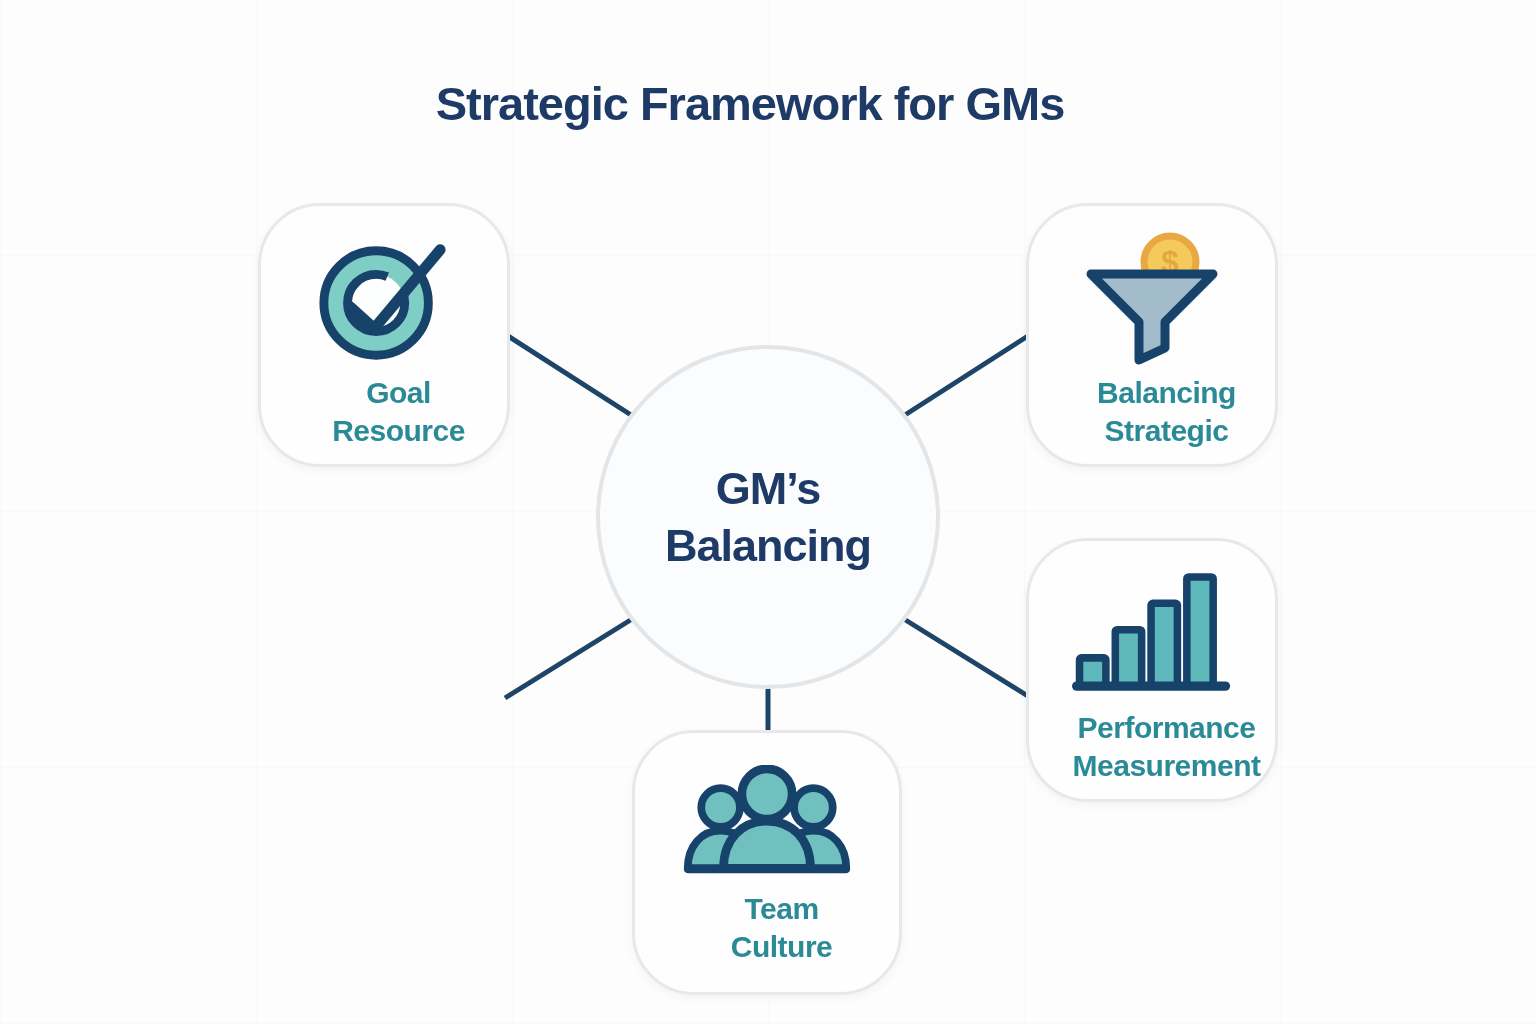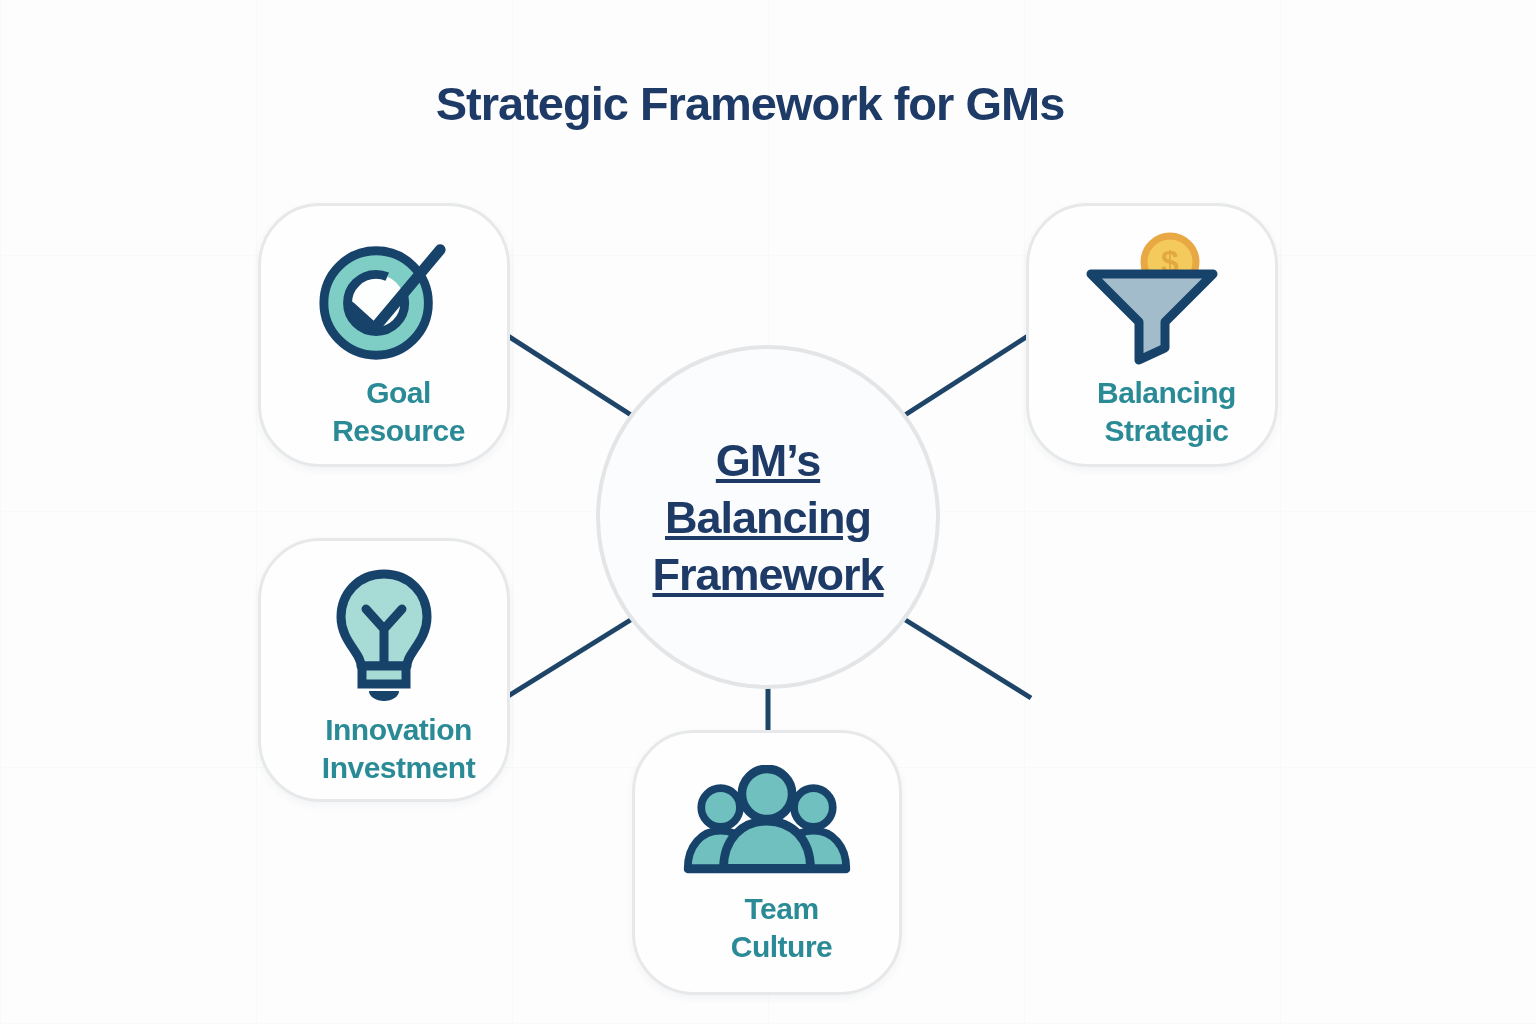--- a/index.html
+++ b/index.html
@@ -33,21 +33,21 @@
   .center-circle{
     position:absolute;z-index:2;left:596px;top:345px;width:344px;height:344px;
     box-sizing:border-box;border-radius:50%;
     background:#fbfcfd;border:4px solid #e3e5e7;
     display:flex;align-items:center;justify-content:center;
   }
   .center-text{
     text-align:center;color:#1e3a66;font-weight:bold;
     font-size:45px;line-height:57px;letter-spacing:-1px;
   }
-  .center-text span{display:block;text-decoration:underline;}
+  .center-text span{display:block;}
   .pos-goal{left:258px;top:203px;}
   .pos-resource{left:1026px;top:203px;}
   .pos-innovation{left:258px;top:538px;}
   .pos-performance{left:1026px;top:538px;}
   .pos-team{left:632px;top:730px;}
 </style>
 </head>
 <body>
 
 <div class="canvas">
@@ -85,35 +85,36 @@
         <text x="93" y="41" text-anchor="middle" font-size="32" font-weight="bold" fill="#e2a93f" font-family="Liberation Sans, sans-serif">$</text>
         <path d="M14 42 L136 42 L88 90 L88 116 L62 128 L62 90 Z" fill="#a3bccb" stroke="#17436b" stroke-width="9" stroke-linejoin="round"></path>
       </svg>
     </div>
     <div class="card-label">
       <span>Balancing</span>
       <span>Strategic</span>
     </div>
   </div>
 
-  <div class="card corner pos-innovation">
+
+  <div class="card corner pos-performance">
     <div class="icon-wrap">
-      <svg width="122" height="144" viewBox="0 0 120 144">
-        <path d="M60 7 C34 7 17 27 17 50 C17 64 24 74 30 83 C34 89 37 93 37 99 L83 99 C83 93 86 89 90 83 C96 74 103 64 103 50 C103 27 86 7 60 7 Z" fill="#a6dcd5" stroke="#17436b" stroke-width="9" stroke-linejoin="round"></path>
-        <path d="M42 42 L60 62 L78 42 M60 62 L60 99" fill="none" stroke="#17436b" stroke-width="9" stroke-linecap="round" stroke-linejoin="round"></path>
-        <rect x="38" y="99" width="44" height="18" fill="#a6dcd5" stroke="#17436b" stroke-width="9"></rect>
-        <path d="M45 124 A15 10 0 0 0 75 124 Z" fill="#17436b"></path>
+      <svg width="160" height="130" viewBox="0 0 170 135">
+        <rect x="8" y="95" width="28" height="30" fill="#5fb8bc" stroke="#17436b" stroke-width="8" rx="2"></rect>
+        <rect x="46" y="65" width="28" height="60" fill="#5fb8bc" stroke="#17436b" stroke-width="8" rx="2"></rect>
+        <rect x="84" y="37" width="28" height="88" fill="#5fb8bc" stroke="#17436b" stroke-width="8" rx="2"></rect>
+        <rect x="122" y="9" width="28" height="116" fill="#5fb8bc" stroke="#17436b" stroke-width="8" rx="2"></rect>
+        <rect x="0" y="120" width="168" height="10" rx="5" fill="#17436b"></rect>
       </svg>
     </div>
     <div class="card-label">
-      <span>Innovation</span>
-      <span>Investment</span>
+      <span>Performance</span>
+      <span>Measurement</span>
     </div>
   </div>
-
 
   <div class="card bottom pos-team">
     <div class="icon-wrap">
       <svg width="180" height="116" viewBox="0 0 180 120">
         <path d="M8 107 C8 84 22 68 42 68 C62 68 76 84 76 107 Z" fill="#6fc0be" stroke="#17436b" stroke-width="8" stroke-linejoin="round"></path>
         <path d="M104 107 C104 84 118 68 138 68 C158 68 172 84 172 107 Z" fill="#6fc0be" stroke="#17436b" stroke-width="8" stroke-linejoin="round"></path>
         <circle cx="42" cy="44" r="20" fill="#6fc0be" stroke="#17436b" stroke-width="8"></circle>
         <circle cx="138" cy="44" r="20" fill="#6fc0be" stroke="#17436b" stroke-width="8"></circle>
         <path d="M45 107 C45 77 64 58 90 58 C116 58 135 77 135 107 Z" fill="#6fc0be" stroke="#17436b" stroke-width="9" stroke-linejoin="round"></path>
         <circle cx="90" cy="30" r="26" fill="#6fc0be" stroke="#17436b" stroke-width="9"></circle>
@@ -123,17 +124,16 @@
     <div class="card-label">
       <span>Team</span>
       <span>Culture</span>
     </div>
   </div>
 
   <div class="center-circle">
     <div class="center-text">
       <span>GM’s</span>
       <span>Balancing</span>
-      <span>Framework</span>
     </div>
   </div>
 
 </div>
 
 </body></html>

